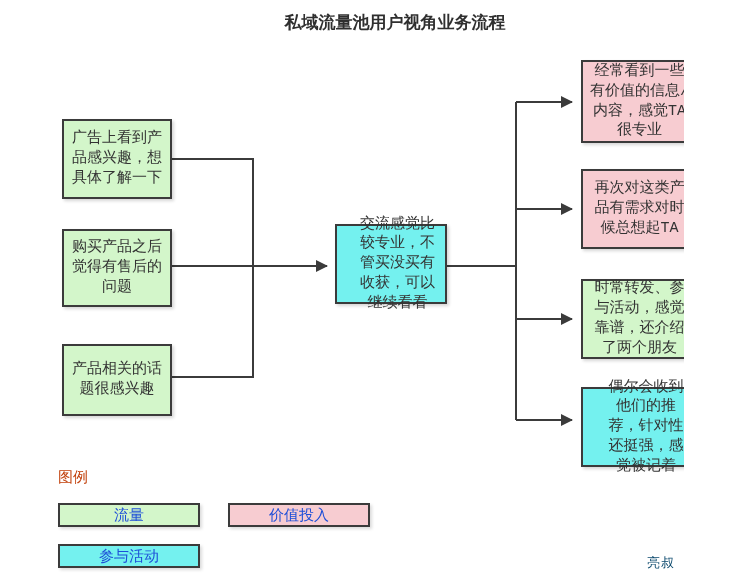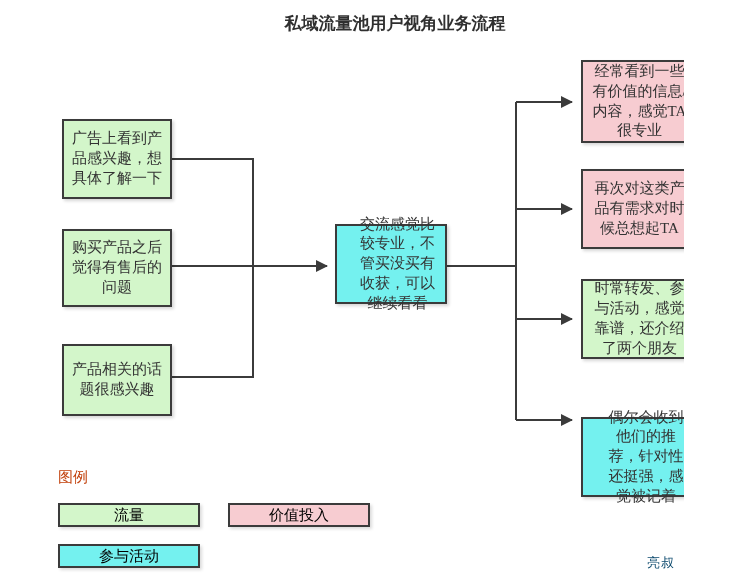--- a/index.html
+++ b/index.html
@@ -9,21 +9,21 @@
     --marketing-cyan: #74f1ef;
     --line-dark: #3b3b3b;
     --text-dark: #333333;
   }
   .canvas {
     position: relative;
     width: 684px;
     height: 580px;
     background: #ffffff;
     overflow: hidden;
-    font-family: Liberation Serif, serif;
+    font-family: Liberation Mono, monospace;
     color: var(--text-dark);
   }
   .title {
     position: absolute;
     top: 13px;
     left: 40px;
     width: 710px;
     text-align: center;
     font-size: 17px;
     font-weight: bold;
@@ -53,40 +53,40 @@
   .fill-pink  { background: var(--value-pink); text-align: center; }
   .fill-cyan  { background: var(--marketing-cyan); padding-left: 19px; }
 
   .node-l1 { left: 62px;  top: 119px; width: 110px; height: 80px; }
   .node-l2 { left: 62px;  top: 229px; width: 110px; height: 78px; }
   .node-l3 { left: 62px;  top: 344px; width: 110px; height: 72px; }
   .node-hub{ left: 335px; top: 224px; width: 112px; height: 80px; }
   .node-r1 { left: 581px; top: 60px;  width: 117px; height: 83px; }
   .node-r2 { left: 581px; top: 169px; width: 117px; height: 80px; }
   .node-r3 { left: 581px; top: 279px; width: 117px; height: 80px; }
-  .node-r4 { left: 581px; top: 387px; width: 117px; height: 80px; margin-top: 30px; }
+  .node-r4 { left: 581px; top: 387px; width: 117px; height: 80px; }
 
   .legend-title {
     position: absolute;
     left: 58px;
     top: 468px;
     font-size: 15px;
     color: #c2410c;
   }
   .legend-box {
     position: absolute;
     box-sizing: border-box;
     width: 142px;
     height: 24px;
     border: 2px solid var(--line-dark);
     display: flex;
     align-items: center;
     justify-content: center;
     font-size: 15px;
-    color: #000000;
+    color: #1d4ed8;
     box-shadow: 2px 2px 3px rgba(0,0,0,0.14);
   }
   .legend-green { left: 58px;  top: 503px; background: var(--traffic-green); }
   .legend-pink  { left: 228px; top: 503px; background: var(--value-pink); }
   .legend-cyan  { left: 58px;  top: 544px; background: var(--marketing-cyan); }
 
   .watermark {
     position: absolute;
     right: 9px;
     bottom: 8px;

